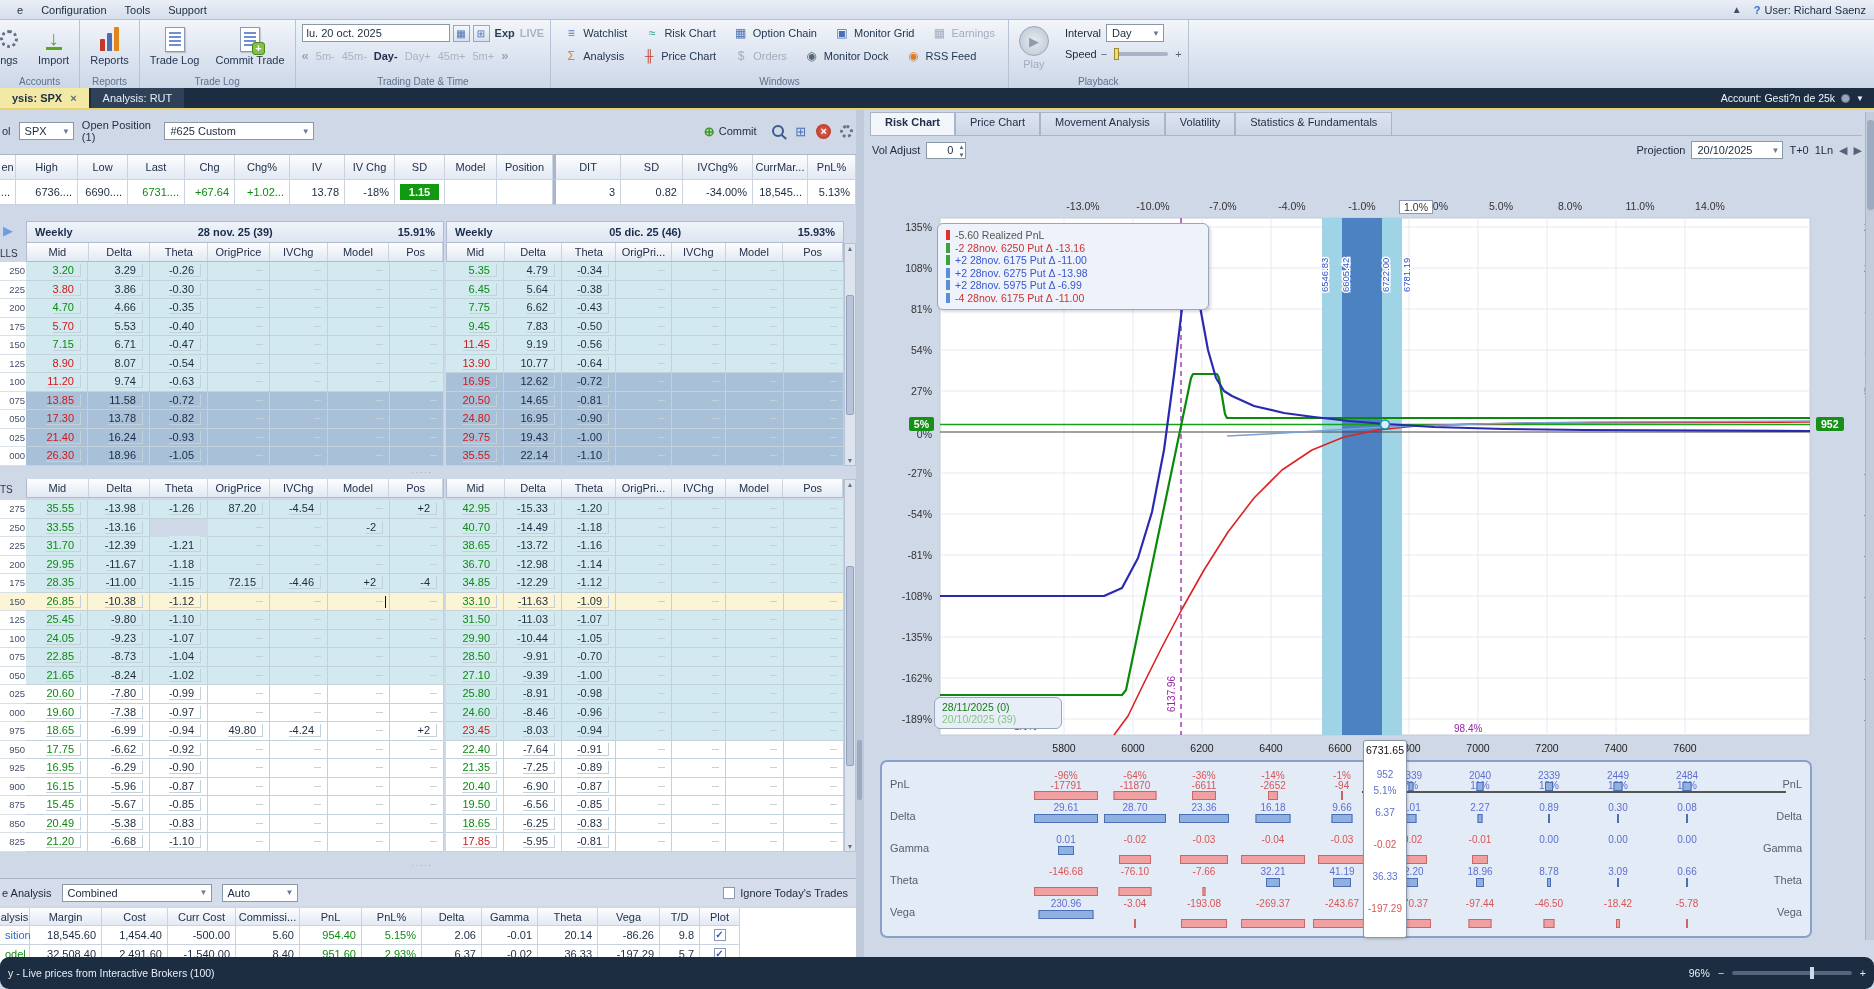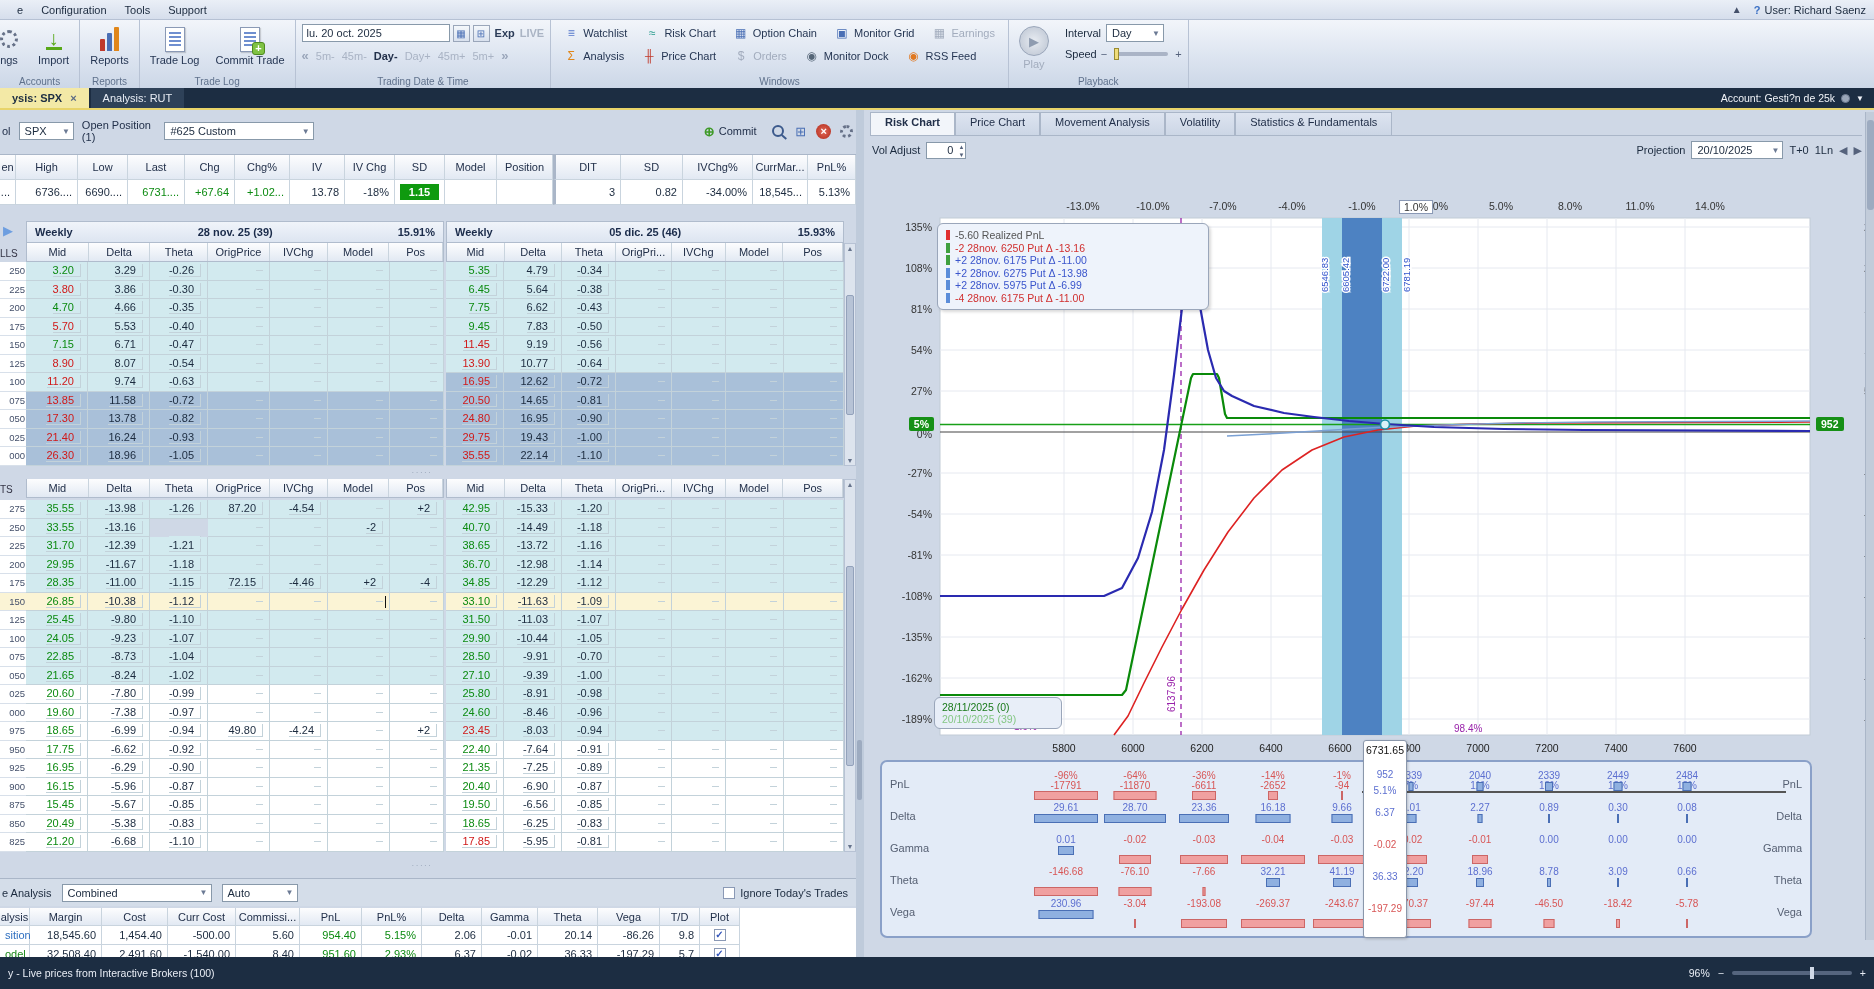--- a/index.html
+++ b/index.html
@@ -145,21 +145,21 @@
   .gbar.n{top:21px;background:#f0a0a0;border:1px solid #cc6666;}
   .gbar.p{top:12px;background:#8fb0e0;border:1px solid #4a6fb5;}
   .gpos{color:#5c6fd0;} .gneg{color:#d85555;}
   #gbase{position:absolute;left:480px;right:24px;top:21px;height:2px;background:#555;}
   #curbox{position:absolute;left:499px;top:0;width:44px;height:198px;background:#fff;border:1px solid #8a97ab;border-radius:3px;box-shadow:1px 1px 3px rgba(0,0,0,.2);z-index:5;text-align:center;font-size:10px;}
   #curbox .price{display:block;font-size:10.5px;color:#111;margin-top:3px;}
   #curbox span{display:block;position:absolute;left:0;right:0;}
   #rcscroll{position:absolute;right:0;top:2px;width:9px;height:828px;background:#c2ccda;border-left:1px solid #aab6c8;}
   #rcscroll i{position:absolute;left:1px;top:8px;width:7px;height:90px;background:#9dabc0;border-radius:3px;}
   
-  #statusbar{position:absolute;left:0;right:0;bottom:0;height:19px;background:#1c2d42;color:#e8edf5;display:flex;align-items:center;font-size:10.5px;padding:16px 8px;gap:8px;}
+  #statusbar{position:absolute;left:0;right:0;bottom:0;height:19px;background:#1c2d42;color:#e8edf5;display:flex;align-items:center;font-size:10.5px;padding:16px 8px;gap:8px;border-radius:9px;}
   #statusbar .spacer{flex:1;}
   .ztrack{position:relative;width:120px;height:4px;background:#55657e;border-radius:2px;}
   .ztrack i{position:absolute;top:-4px;left:78px;width:4px;height:12px;background:#cfd8e6;}
   svg text{font-family:"Liberation Sans",sans-serif;}
 </style>
 </head>
 <body>
 
 <div id="win">
 

